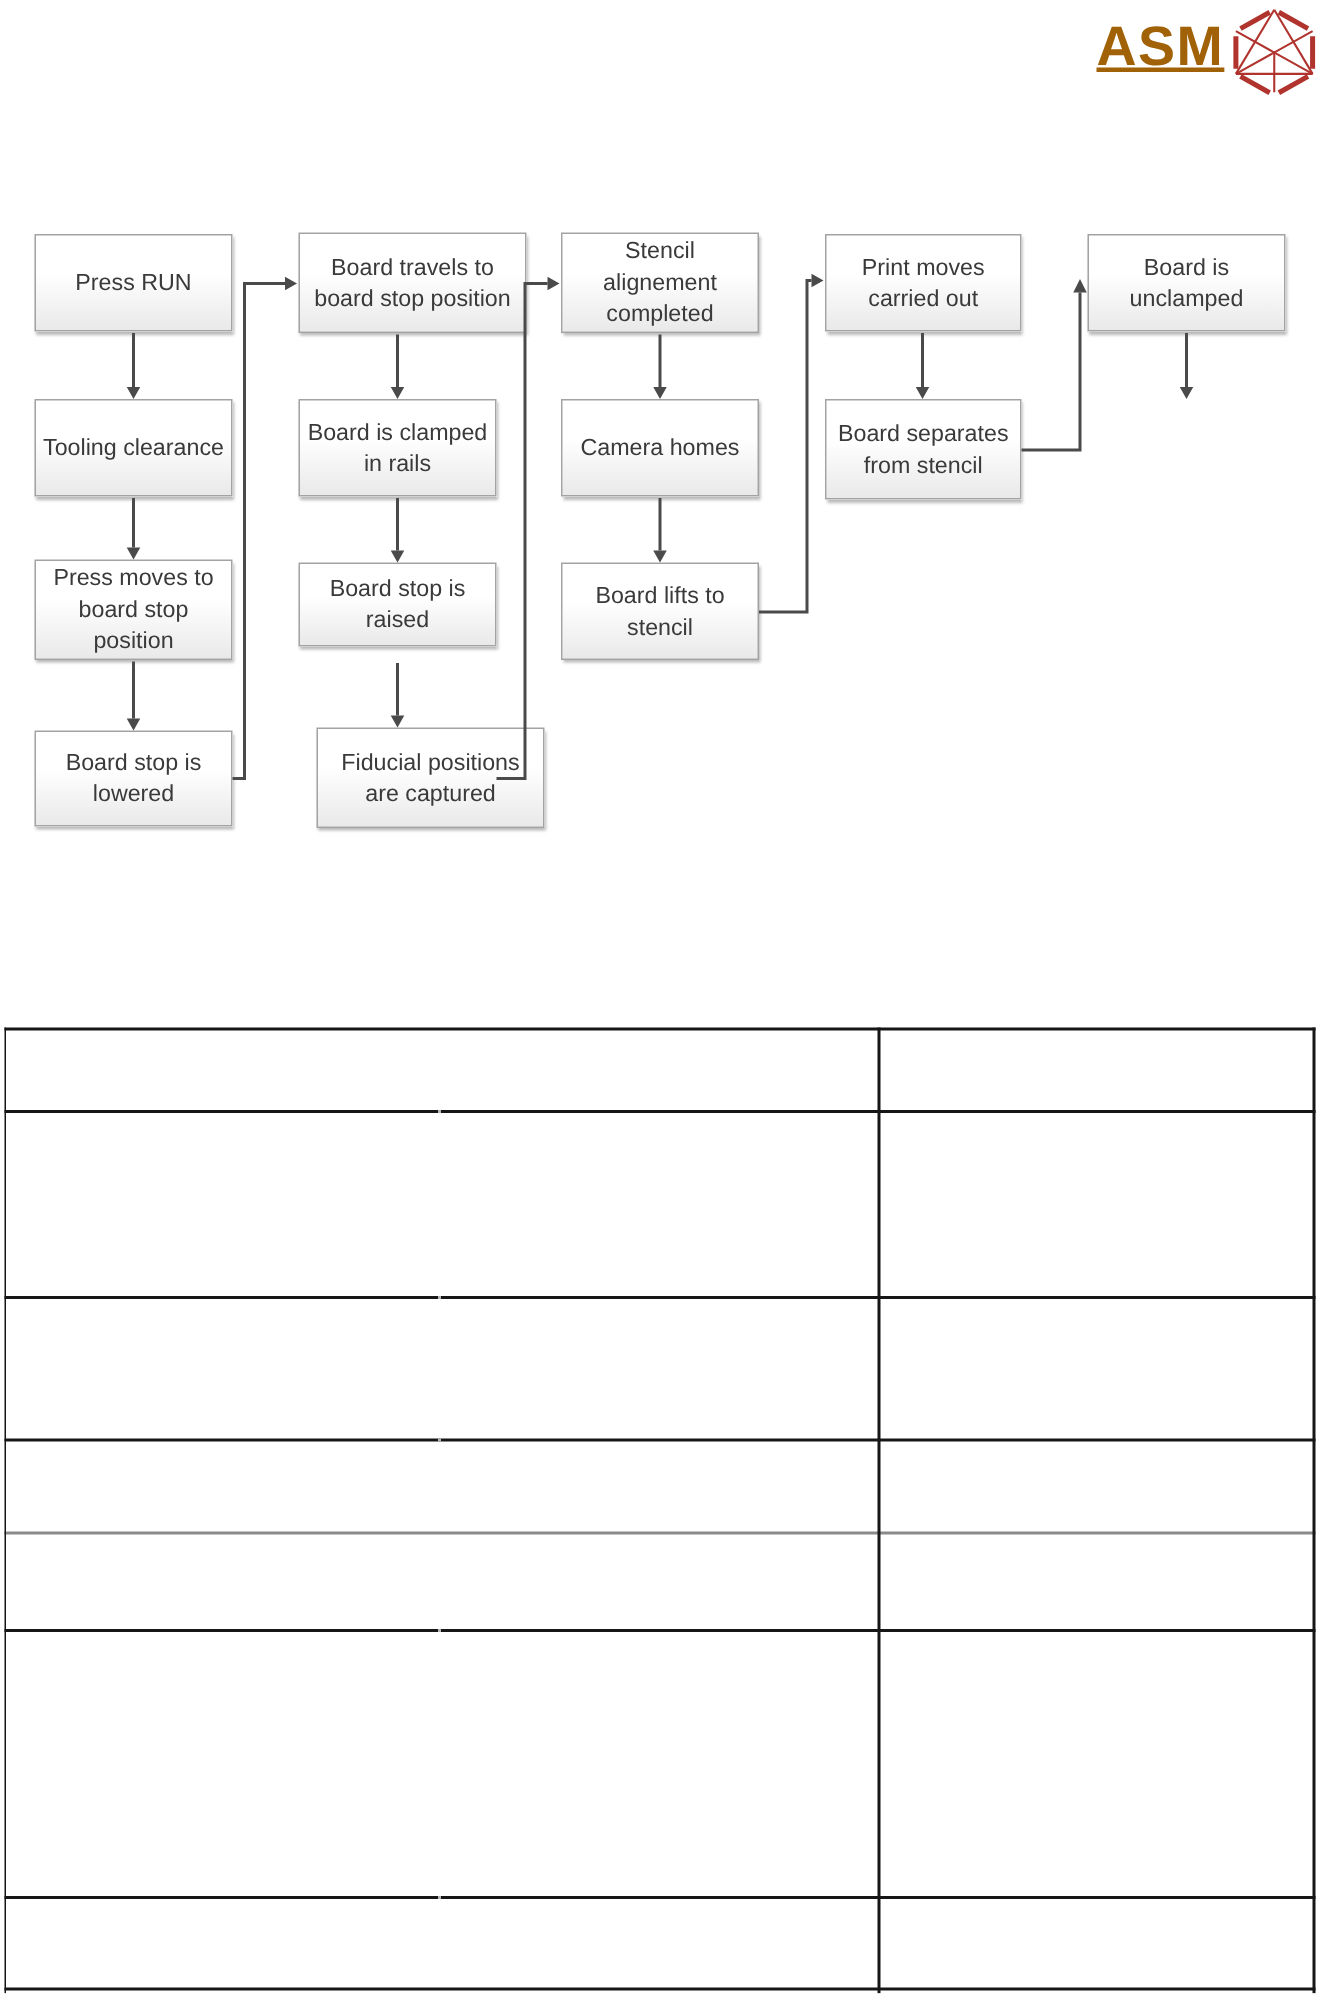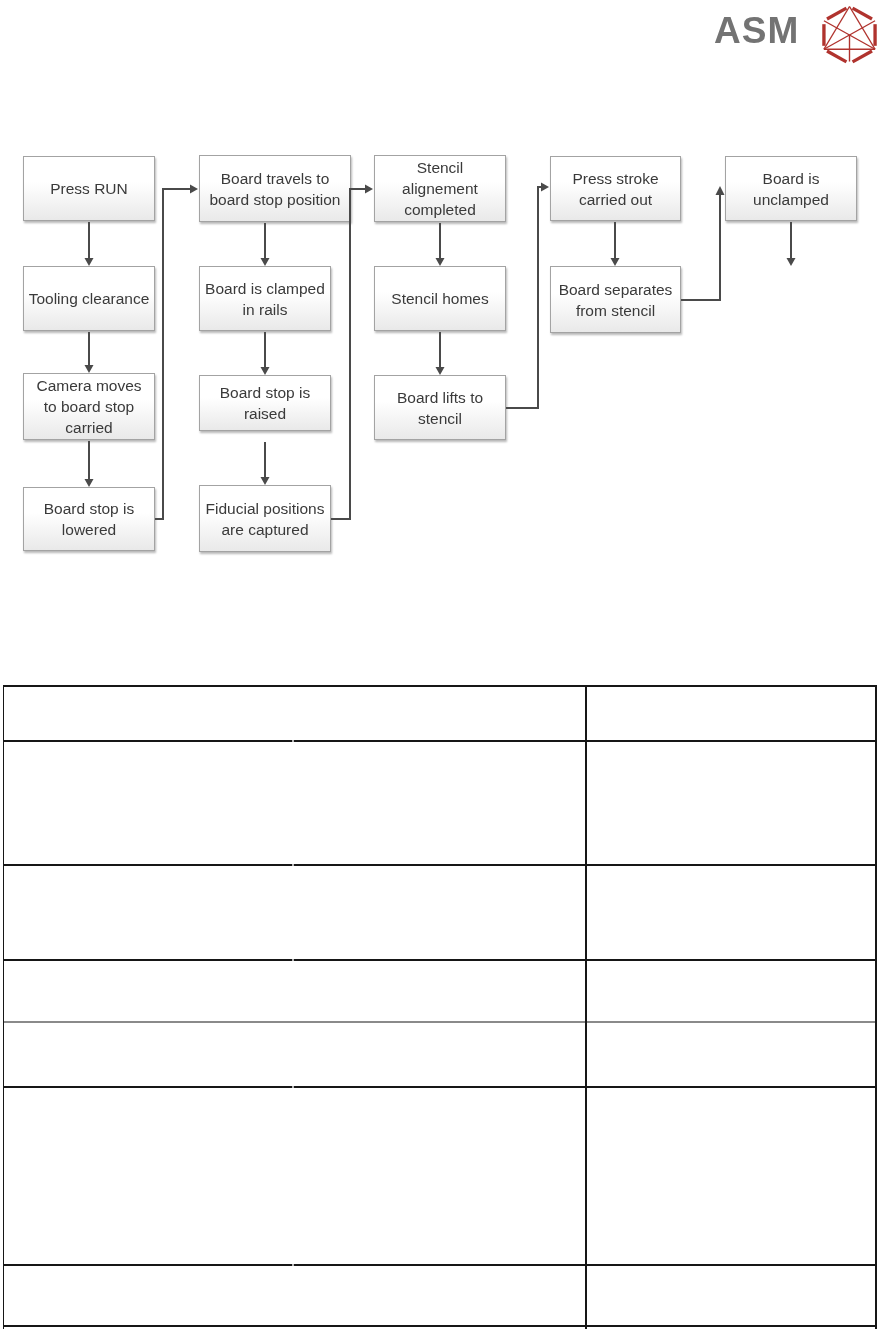--- a/index.html
+++ b/index.html
@@ -4,23 +4,24 @@
 <style>
   html,body{margin:0;padding:0;background:#ffffff;}
   #page{
     position:relative;
     width:880px;height:1329px;
     background:#ffffff;
     font-family:"Liberation Sans", sans-serif;
     overflow:hidden;
   }
   .logo-text{
-    position:absolute;left:714px;top:10px;
+    position:absolute;left:731px;top:10px;
     font-size:37px;font-weight:bold;letter-spacing:1px;
-    color:#737373;
+    color:#a16207;
+    text-decoration:underline;
   }
   .logo-icon{position:absolute;left:820px;top:4px;}
   
   .fc-box{
     position:absolute;
     box-sizing:border-box;
     border:1px solid #a3a3a3;
     background:linear-gradient(#ffffff 40%, #e9e9e9 100%);
     box-shadow:1px 2px 2px rgba(0,0,0,0.28);
     color:#3a3a3a;
@@ -61,33 +62,33 @@
           <line x1="4" y1="16.5" x2="56" y2="45.5"></line>
           <line x1="56" y1="16.5" x2="4" y2="45.5"></line>
           <line x1="30" y1="31" x2="30" y2="58"></line>
         </g>
       </g>
     </svg>
   </div>
 
   <div class="fc-box" style="left:23px;top:266px;width:132px;height:65px">Tooling clearance</div>
   <div class="fc-box" style="left:23px;top:156px;width:132px;height:65px">Press RUN</div>
-  <div class="fc-box" style="left:23px;top:373px;width:132px;height:67px">Camera moves to board stop carried</div>
+  <div class="fc-box" style="left:23px;top:373px;width:132px;height:67px">Press moves to board stop position</div>
   <div class="fc-box" style="left:23px;top:487px;width:132px;height:64px">Board stop is lowered</div>
 
   <div class="fc-box" style="left:199px;top:155px;width:152px;height:67px">Board travels to board stop position</div>
   <div class="fc-box" style="left:199px;top:266px;width:132px;height:65px">Board is clamped in rails</div>
   <div class="fc-box" style="left:199px;top:375px;width:132px;height:56px">Board stop is raised</div>
-  <div class="fc-box" style="left:199px;top:485px;width:132px;height:67px">Fiducial positions are captured</div>
+  <div class="fc-box" style="left:211px;top:485px;width:152px;height:67px">Fiducial positions are captured</div>
 
   <div class="fc-box" style="left:374px;top:155px;width:132px;height:67px">Stencil alignement completed</div>
-  <div class="fc-box" style="left:374px;top:266px;width:132px;height:65px">Stencil homes</div>
+  <div class="fc-box" style="left:374px;top:266px;width:132px;height:65px">Camera homes</div>
   <div class="fc-box" style="left:374px;top:375px;width:132px;height:65px">Board lifts to stencil</div>
 
-  <div class="fc-box" style="left:550px;top:156px;width:131px;height:65px">Press stroke carried out</div>
+  <div class="fc-box" style="left:550px;top:156px;width:131px;height:65px">Print moves carried out</div>
   <div class="fc-box" style="left:550px;top:266px;width:131px;height:67px">Board separates from stencil</div>
 
   <div class="fc-box" style="left:725px;top:156px;width:132px;height:65px">Board is unclamped</div>
 
   <svg id="fc-arrows">
     <g stroke="#4a4a4a" stroke-width="2" fill="none">
 
       <line x1="89" y1="222" x2="89" y2="258"></line>
       <line x1="89" y1="332" x2="89" y2="365"></line>
       <line x1="89" y1="441" x2="89" y2="479"></line>

